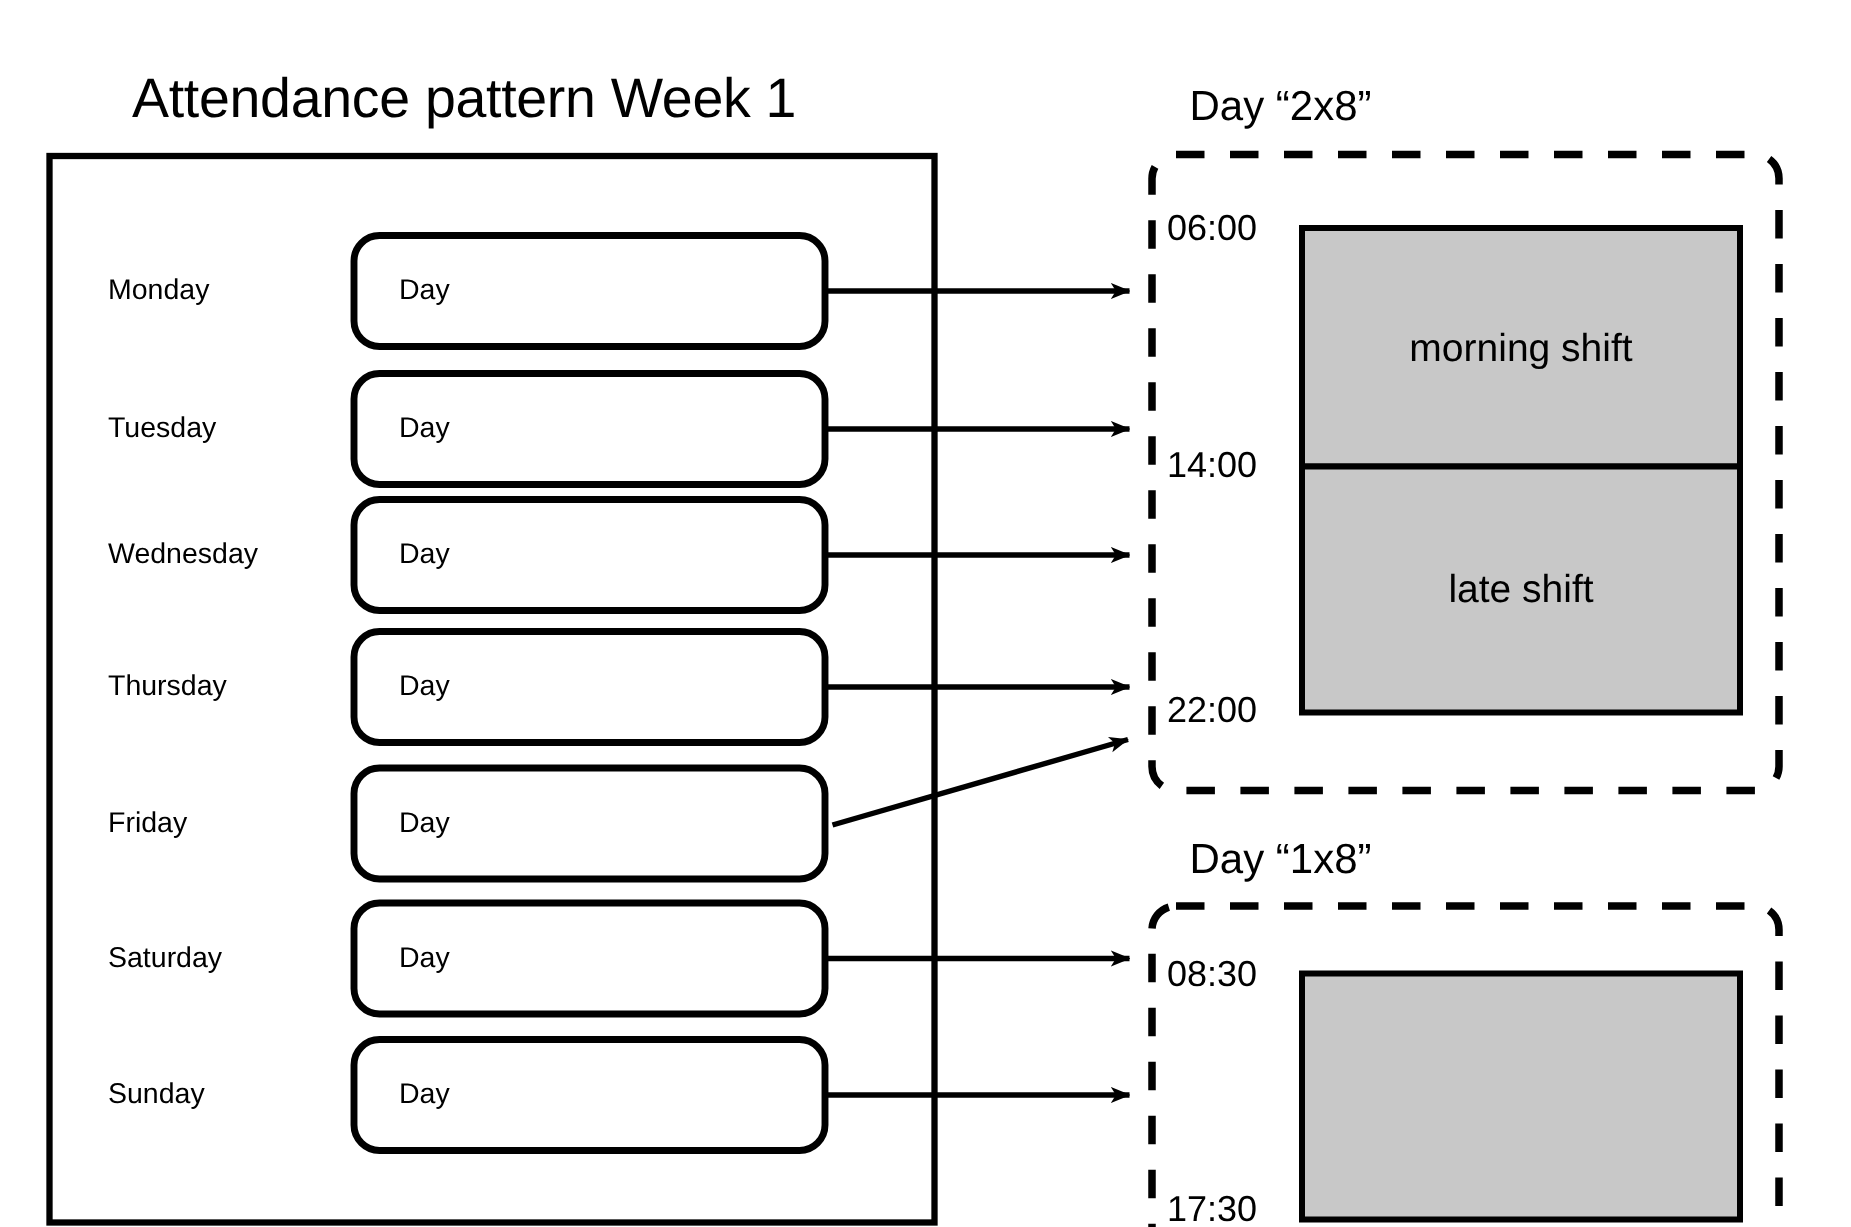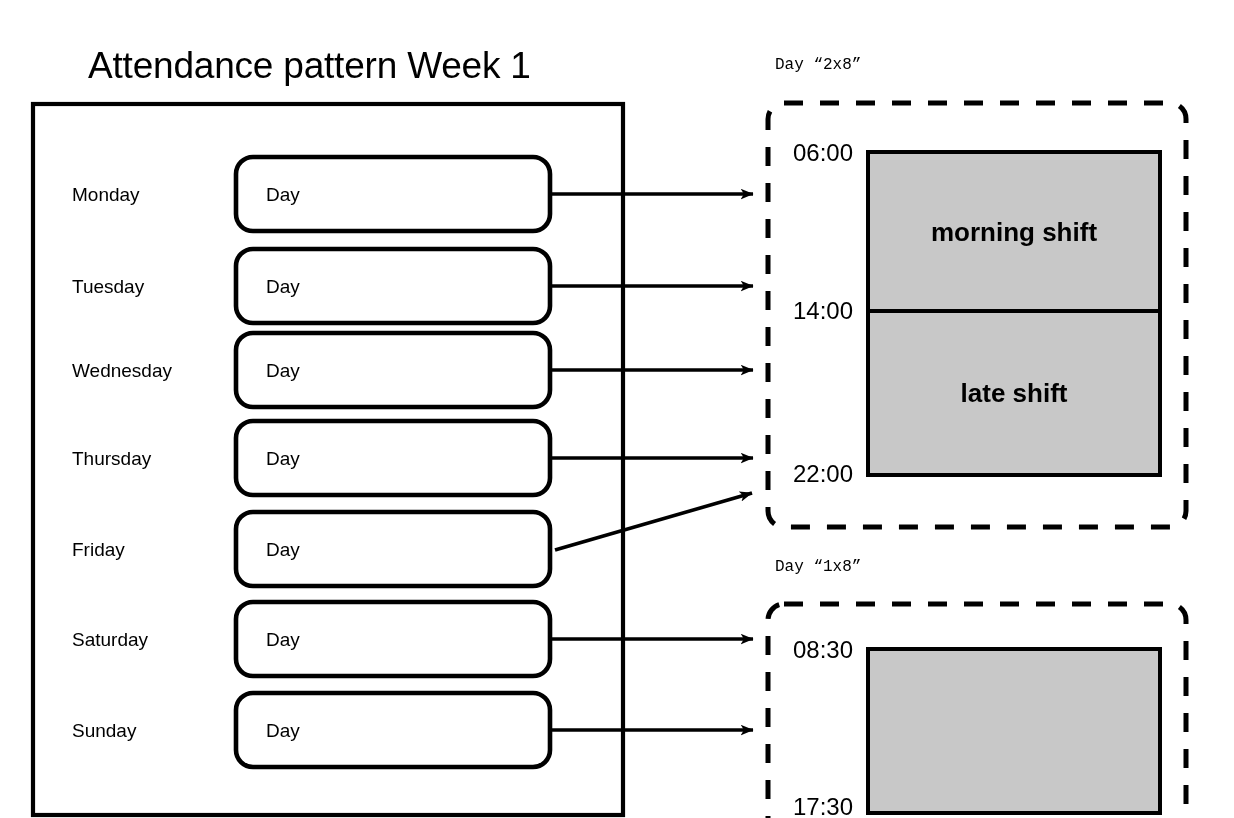--- a/index.html
+++ b/index.html
@@ -39,36 +39,34 @@
     font-size: 19px;
     left: 72px;
     transform: translateY(-50%);
   }
   .daybox-text {
     font-size: 19px;
     left: 266px;
     transform: translateY(-50%);
   }
   .panel-title {
-    font-size: 16px;
-    left: 775px;
-    font-family: Liberation Mono, monospace;
+    font-size: 28px;
+    left: 793px;
   }
   .timelbl {
     font-size: 24px;
     transform: translateY(-50%);
-    text-align: center;
+    text-align: left;
     width: 90px;
   }
   .shiftlbl {
     font-size: 26px;
     text-align: left;
     transform: translate(-50%, -50%);
     line-height: 1.18;
-    font-weight: bold;
   }
 </style>
 </head>
 <body>
 
 <div id="stage">
 
   <svg id="vec" viewBox="0 0 1234 818">
     <defs>
       <marker id="arrowhead" markerWidth="13" markerHeight="11" refX="12.4" refY="5.5" orient="auto" markerUnits="userSpaceOnUse">

